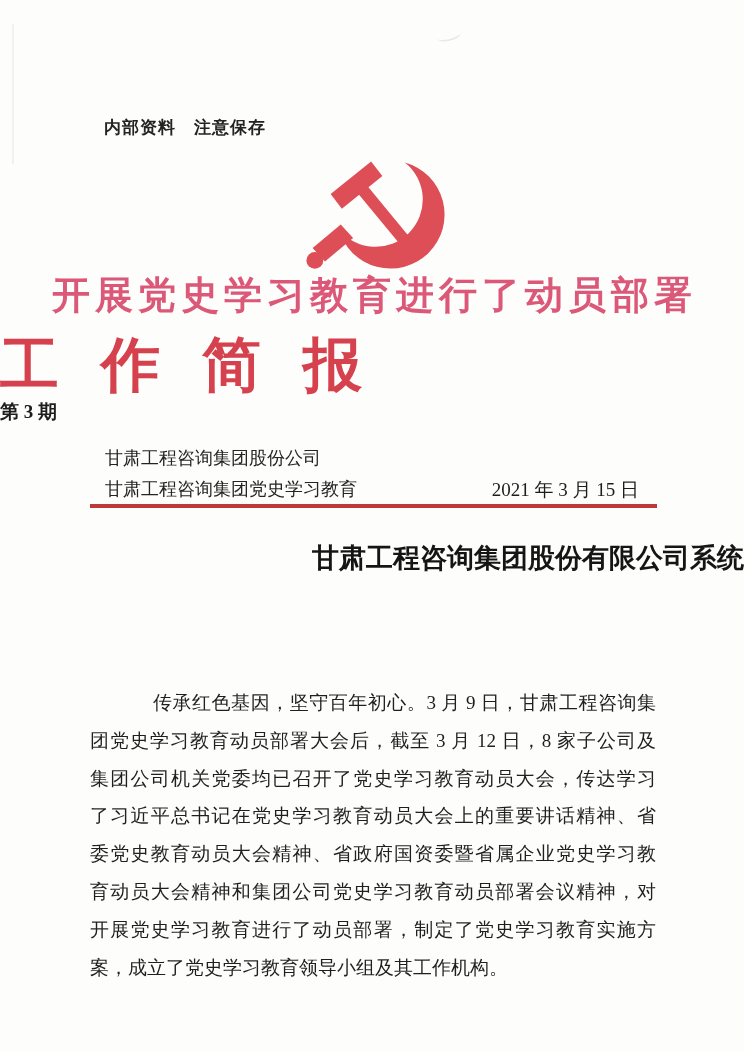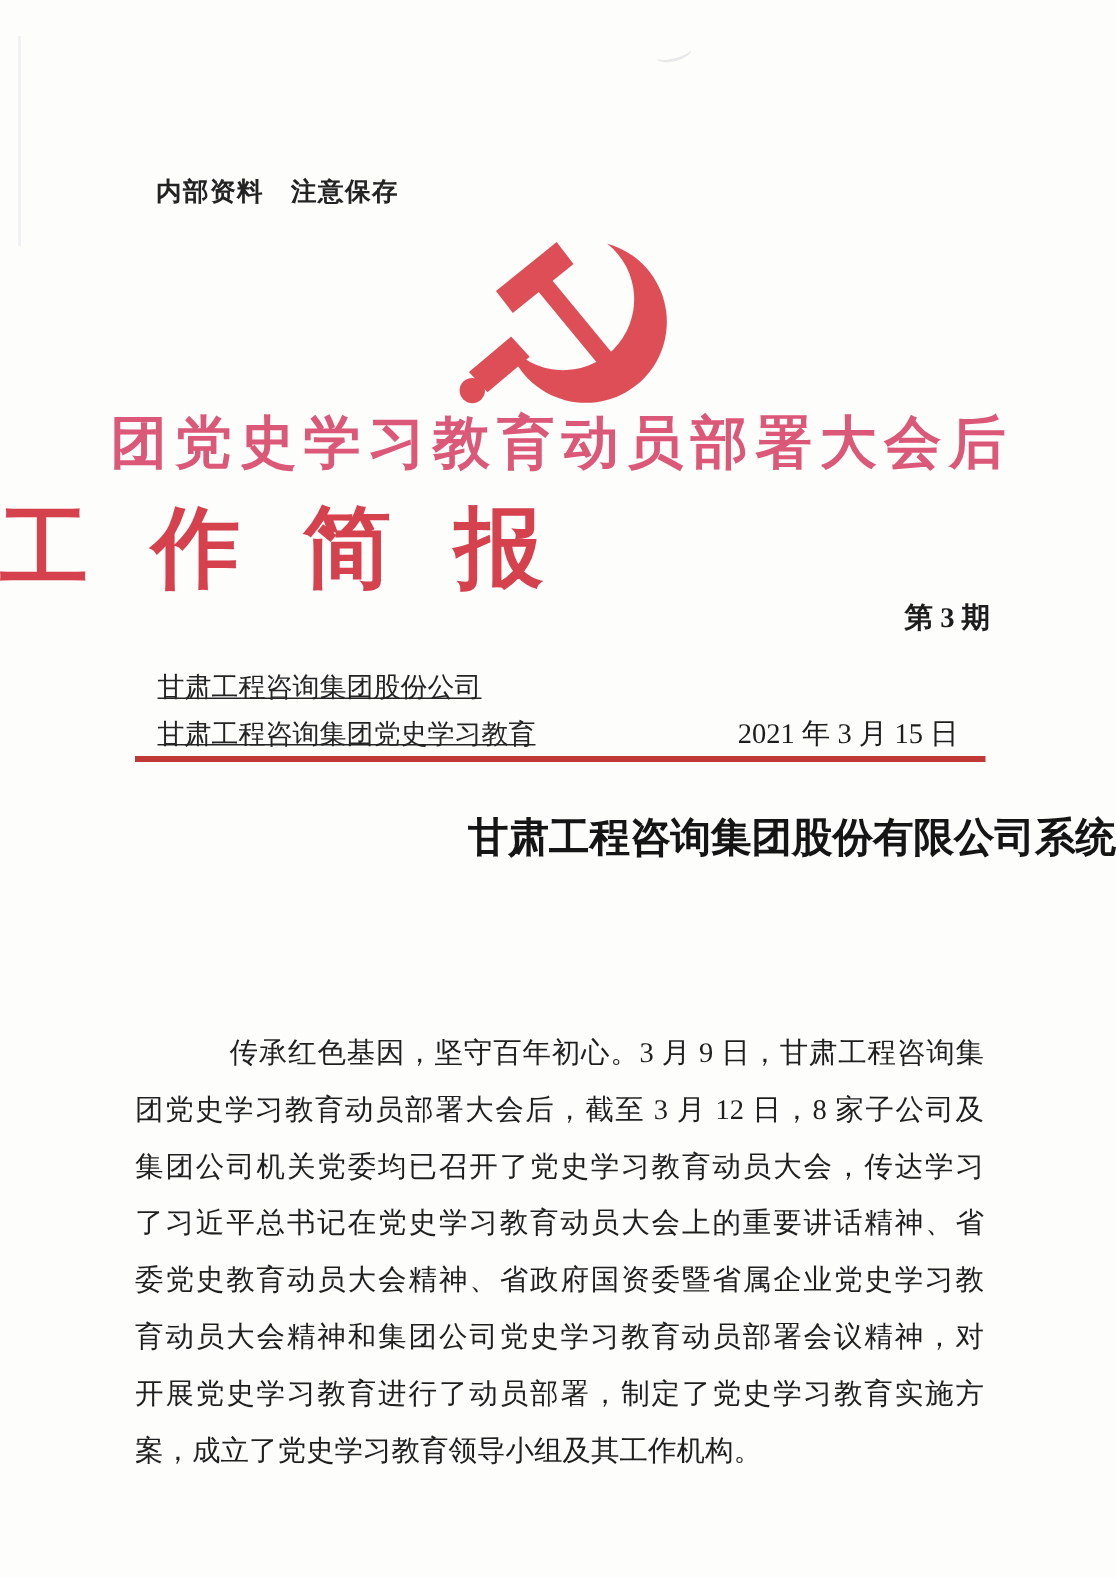--- a/index.html
+++ b/index.html
@@ -22,26 +22,26 @@
   .emblem svg{width:100%;height:100%;}
   
   .banner-title{top:270px;left:0;width:744px;text-align:center;
     font-size:38px;font-weight:bold;color:#dc5878;}
   .banner-title span{letter-spacing:5px;margin-right:-5px;}
   
   .masthead{top:326px;left:0;width:744px;text-align:left;
     font-size:59px;font-weight:bold;color:#d6414e;}
   .masthead span{letter-spacing:42px;margin-right:-42px;}
   
-  .issue{top:399px;left:0;width:660px;text-align:right;
+  .issue{top:399px;left:0;width:660px;text-align:left;
     font-size:19px;font-weight:bold;color:#1d1d1d;}
   
   .byline{top:443px;left:91px;width:566px;display:flex;
     justify-content:space-between;align-items:flex-end;}
-  .org{font-size:18px;line-height:31px;color:#242424;padding-left:14px;text-decoration:underline;}
+  .org{font-size:18px;line-height:31px;color:#242424;padding-left:14px;}
   .date{font-size:19px;color:#1d1d1d;padding-right:18px;line-height:31px;}
   
   .rule{top:504px;left:90px;width:567px;height:4px;background:#bf3a36;}
   
   .article-title{top:535px;left:0;width:744px;text-align:right;
     font-size:27px;font-weight:bold;line-height:47px;color:#151515;}
   
   .body-text{top:684px;left:90px;width:566px;font-size:19px;color:#1f1f1f;}
   .bl{line-height:37.8px;height:37.8px;text-align:justify;text-align-last:justify;
     white-space:nowrap;}
@@ -68,21 +68,21 @@
         <circle cx="15" cy="99" r="7.5"></circle>
 
         <polygon points="65,11 75,24 39,53 29,40"></polygon>
 
         <path d="M53,39 L61,32 L108,89 L100,96 Z"></path>
       </g>
     </svg>
   </div>
 
   <div class="abs banner-title">
-    <span>团党史学习教育动员部署大会后</span>
+    <span>开展党史学习教育进行了动员部署</span>
   </div>
 
   <div class="abs masthead">
     <span>工作简报</span>
   </div>
 
   <div class="abs issue">第 3 期</div>
 
   <div class="abs byline">
     <div class="org">

